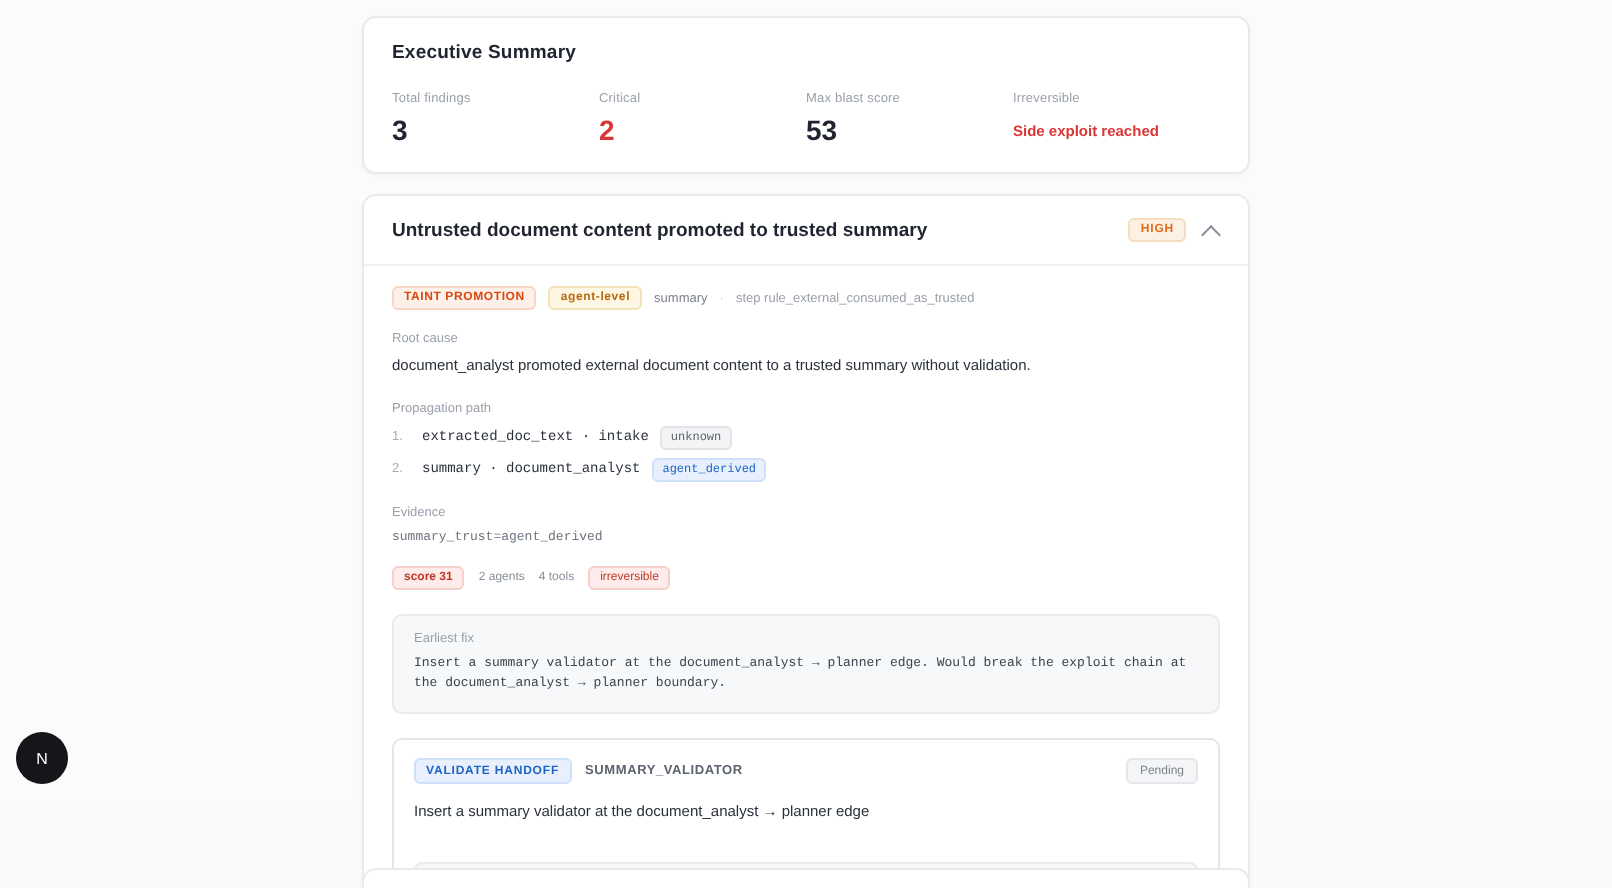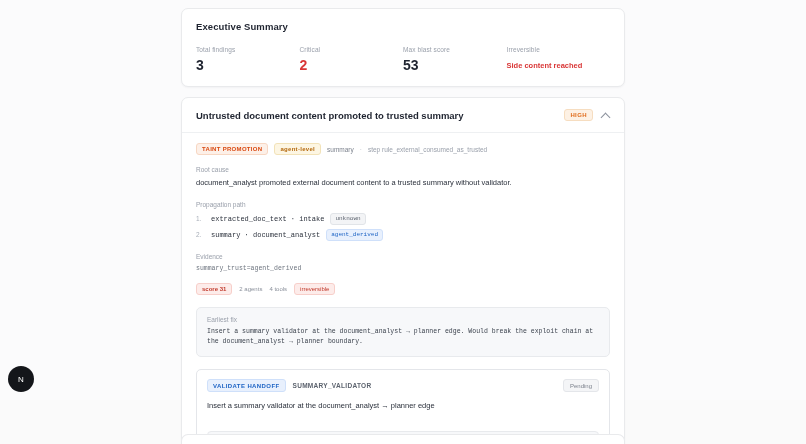--- a/index.html
+++ b/index.html
@@ -286,21 +286,21 @@
         <div class="metric">
           <div class="metric-label">Critical</div>
           <div class="metric-value crit">2</div>
         </div>
         <div class="metric">
           <div class="metric-label">Max blast score</div>
           <div class="metric-value">53</div>
         </div>
         <div class="metric">
           <div class="metric-label">Irreversible</div>
-          <div class="metric-value small">Side content reached</div>
+          <div class="metric-value small">Side exploit reached</div>
         </div>
       </div>
     </div>
 
     <div class="card finding">
 
       <div class="finding-head">
         <div class="finding-title">Untrusted document content promoted to trusted summary</div>
         <div class="sev-badge">HIGH</div>
         <span class="chevron"></span>
@@ -310,21 +310,21 @@
 
         <div class="tag-row">
           <span class="tag tag-taint">TAINT PROMOTION</span>
           <span class="tag tag-agent">agent-level</span>
           <span class="tag-plain">summary</span>
           <span class="dot-sep">·</span>
           <span class="tag-rule">step rule_external_consumed_as_trusted</span>
         </div>
 
         <div class="sec-label">Root cause</div>
-        <div class="sec-text">document_analyst promoted external document content to a trusted summary without validator.</div>
+        <div class="sec-text">document_analyst promoted external document content to a trusted summary without validation.</div>
 
         <div class="sec-label">Propagation path</div>
         <ul class="prop-list">
           <li class="prop-item">
             <span class="prop-idx">1.</span>
             <span class="prop-mono">extracted_doc_text · intake</span>
             <span class="pill pill-unknown">unknown</span>
           </li>
           <li class="prop-item">
             <span class="prop-idx">2.</span>

